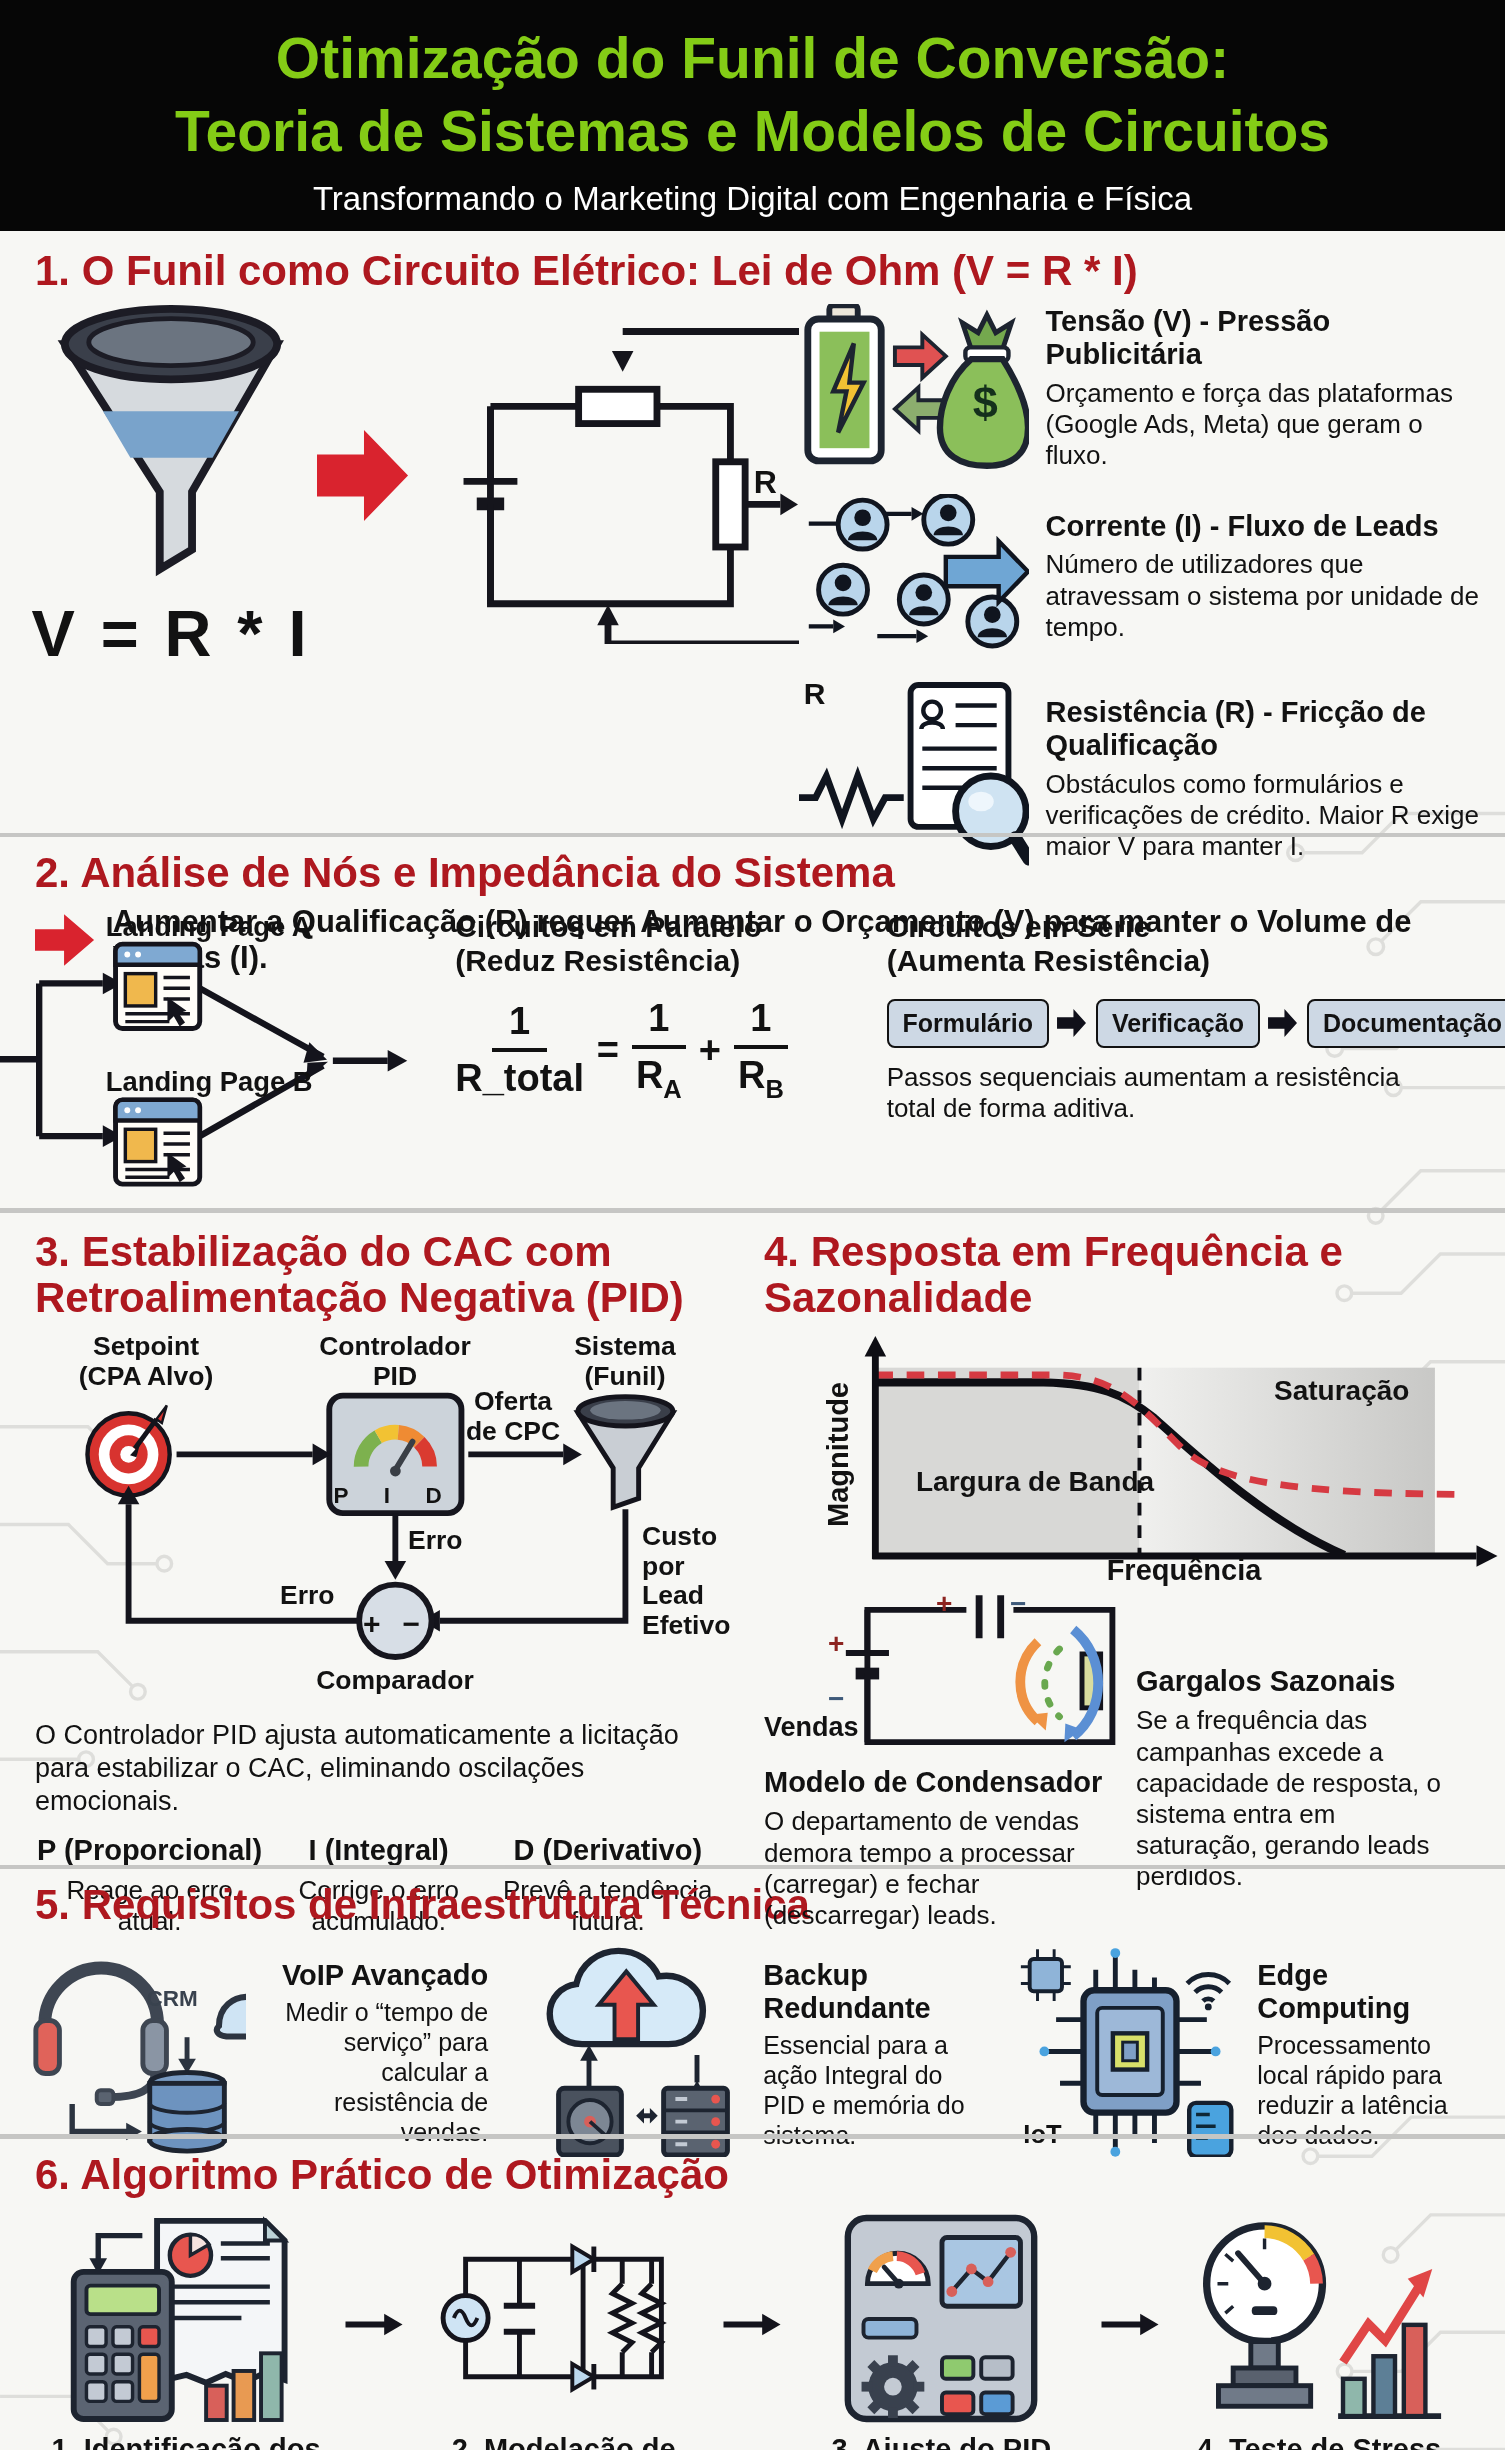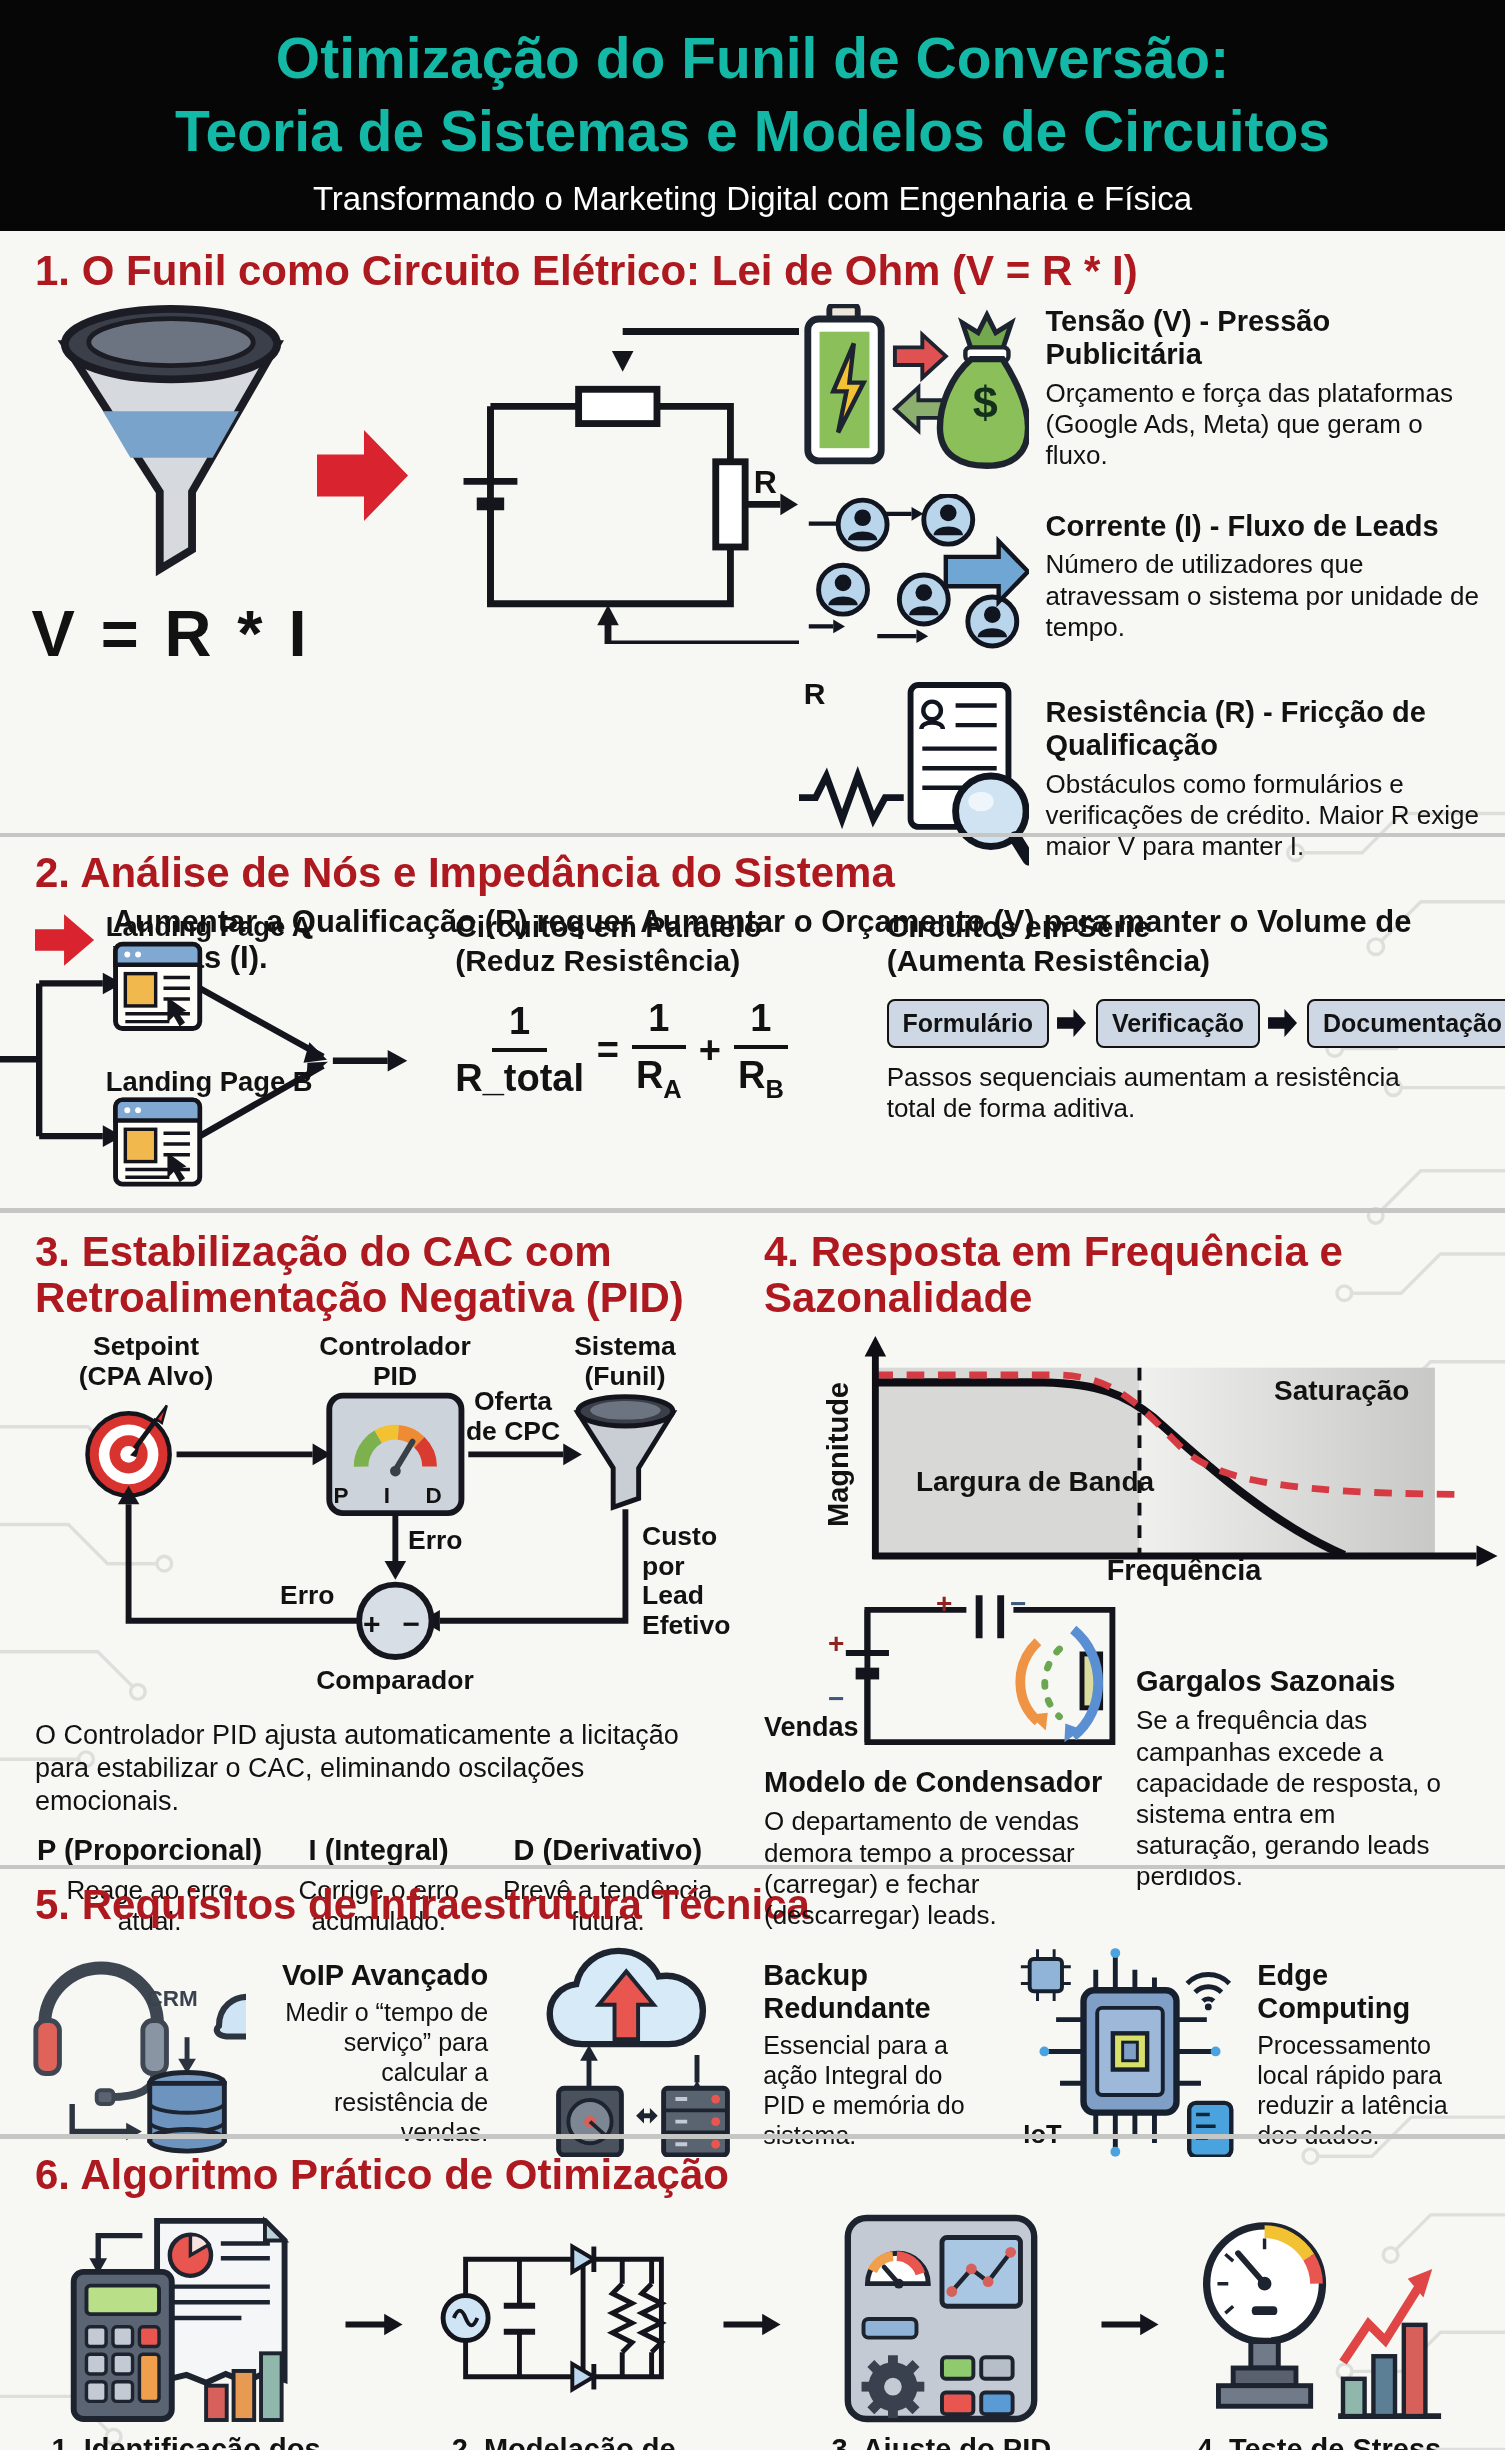--- a/index.html
+++ b/index.html
@@ -4,21 +4,21 @@
 <style>
   * { margin:0; padding:0; box-sizing:border-box; }
   body { background:#e8e8e6; font-family:"Liberation Sans","DejaVu Sans",sans-serif; }
   .page { position:relative; width:1505px; height:2774px; background:#f7f7f4; overflow:hidden; color:#121212; }
   .traces { position:absolute; z-index:0; opacity:.8; }
   .layer { position:relative; z-index:1; }
   .pre { white-space:pre-line; }
 
   
   header { height:231px; background:#060606; text-align:center; padding-top:21.6px; }
-  .h-title { color:#14b8a6; font-size:57px; font-weight:bold; line-height:1.28; white-space:pre-line; }
+  .h-title { color:#84cc16; font-size:57px; font-weight:bold; line-height:1.28; white-space:pre-line; }
   .h-sub { color:#ffffff; font-size:33px; margin-top:12.7px; }
 
   h2.sec { color:#ae181f; font-size:42px; font-weight:bold; white-space:pre-line; line-height:1.08; }
 
   .hdiv { height:4.4px; background:#c6c6c4; position:relative; z-index:1; }
 
   
   #s1 { height:602px; padding:16.7px 0 0 0; }
   #s1 h2 { margin-left:35px; }
   .s1-row { display:flex; align-items:flex-start; padding:7.8px 14.7px 0 29px; }

